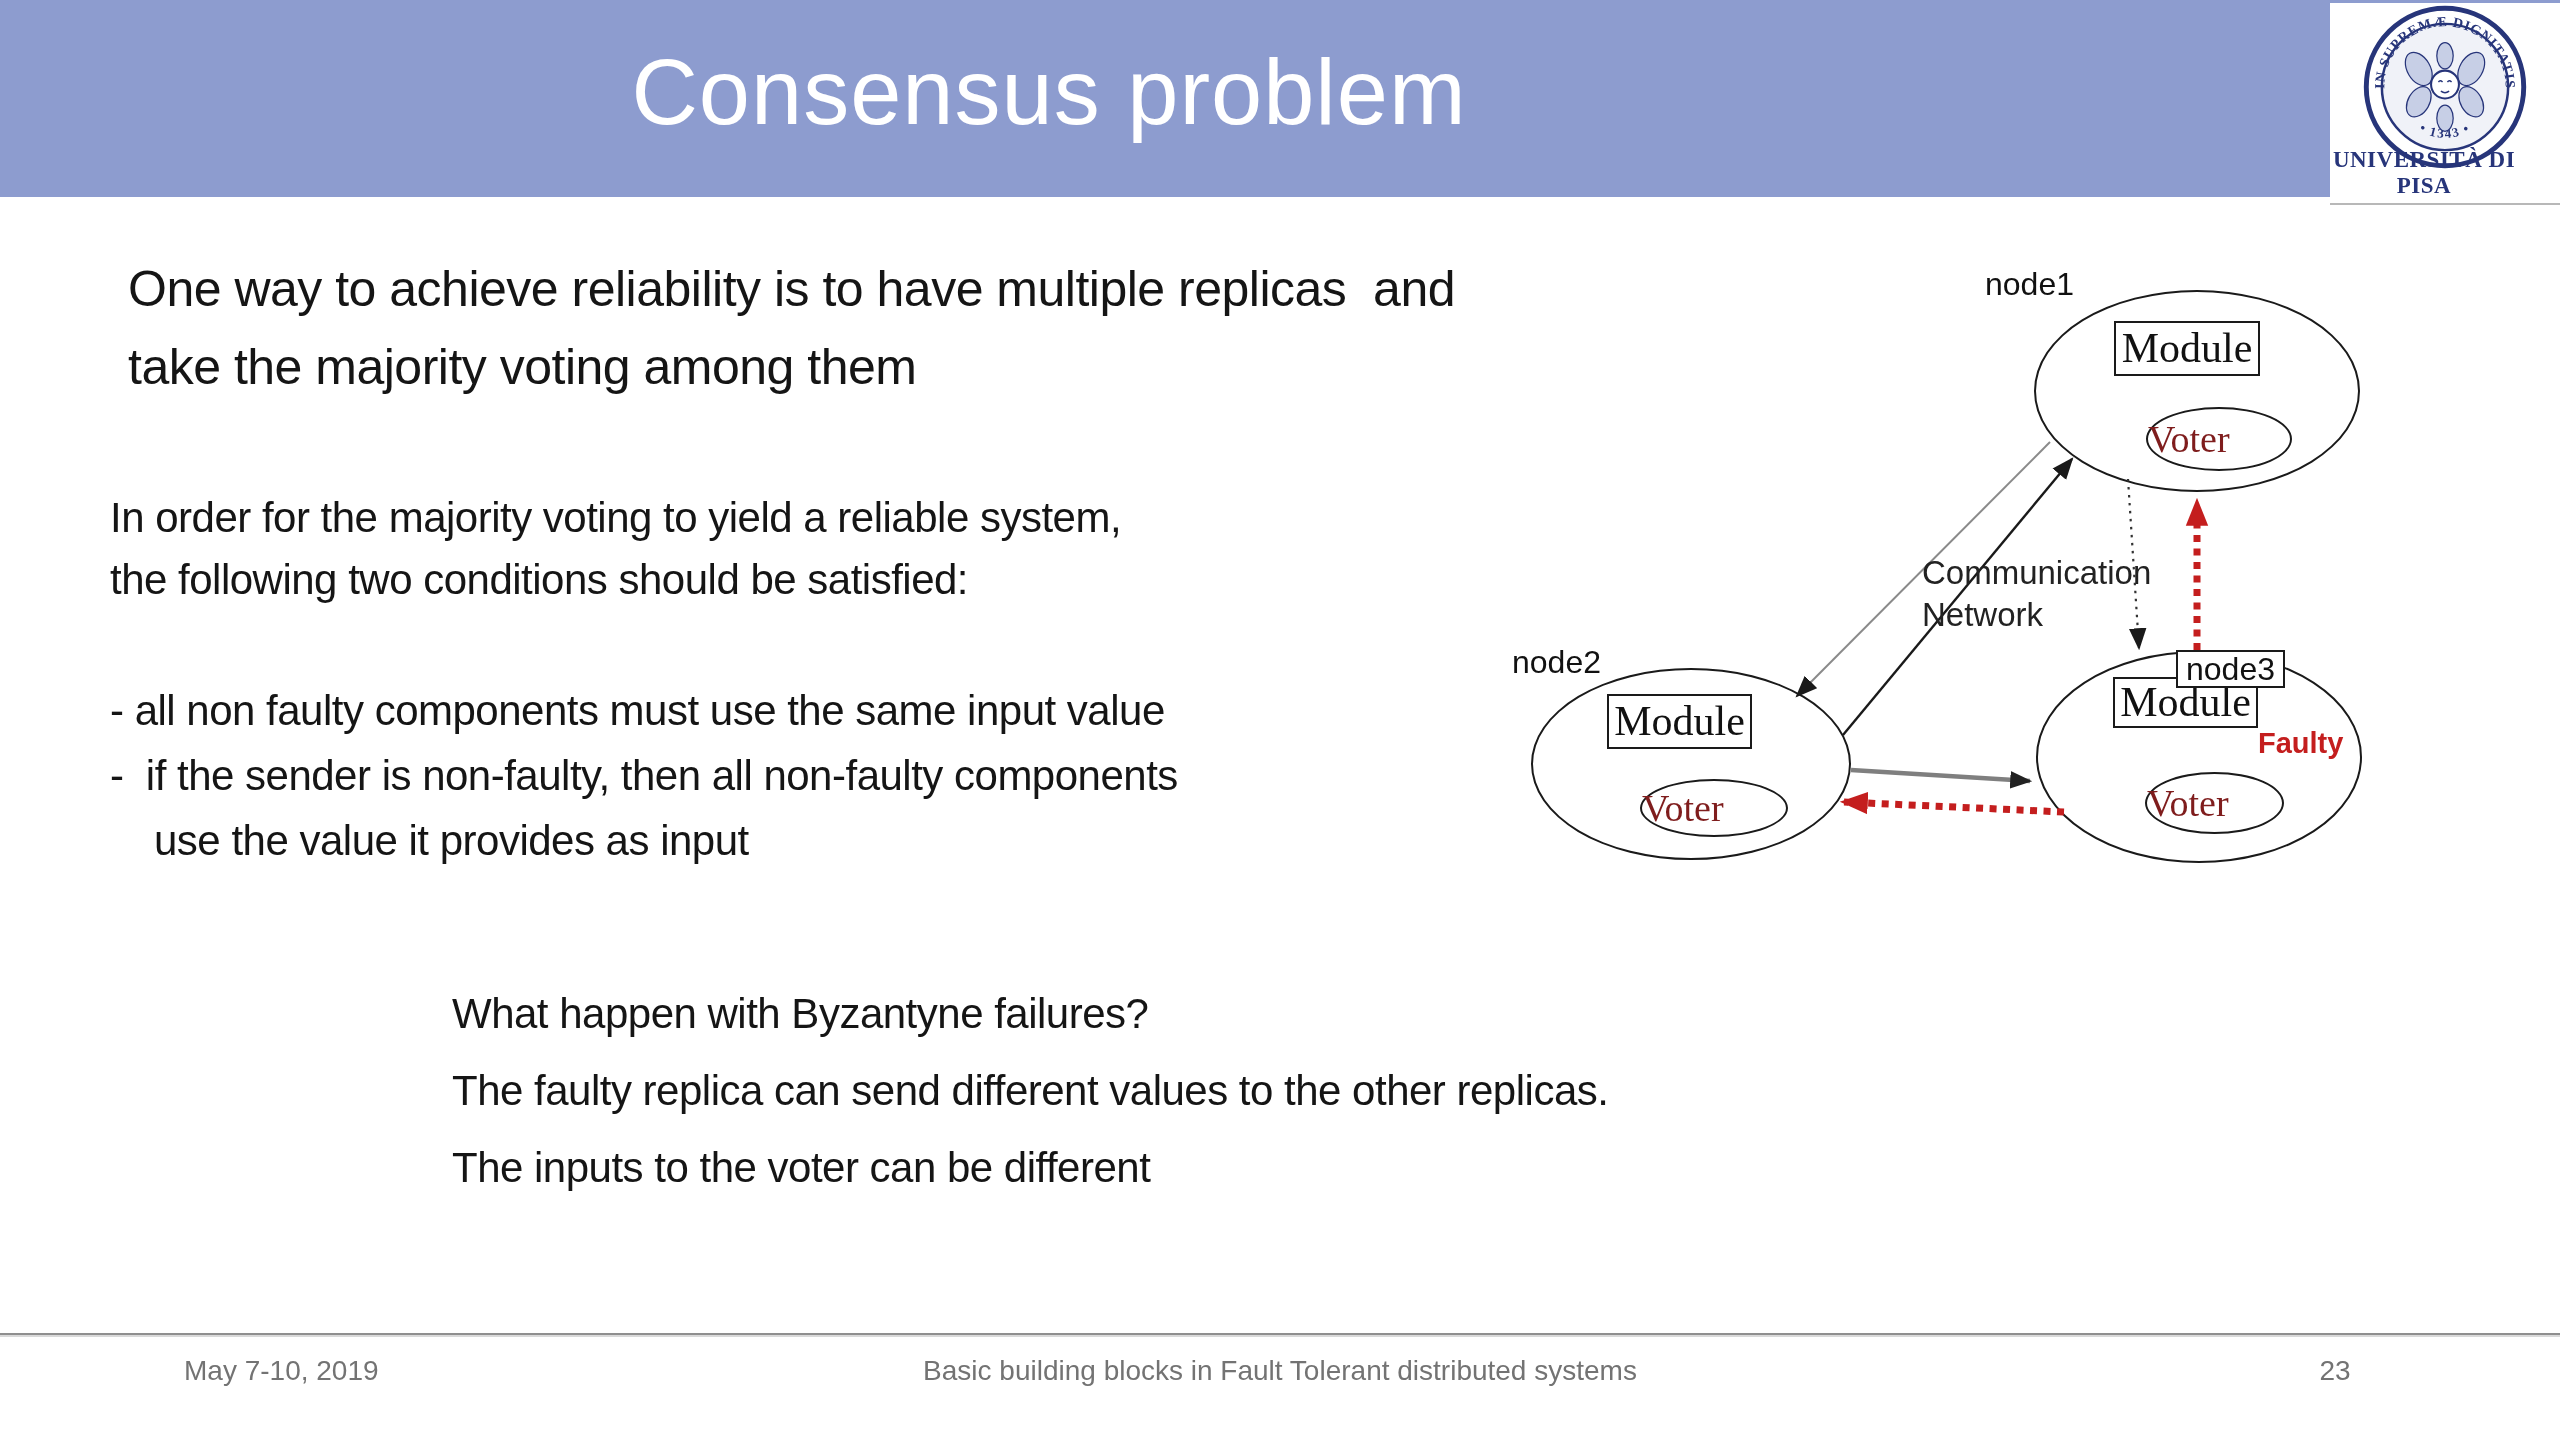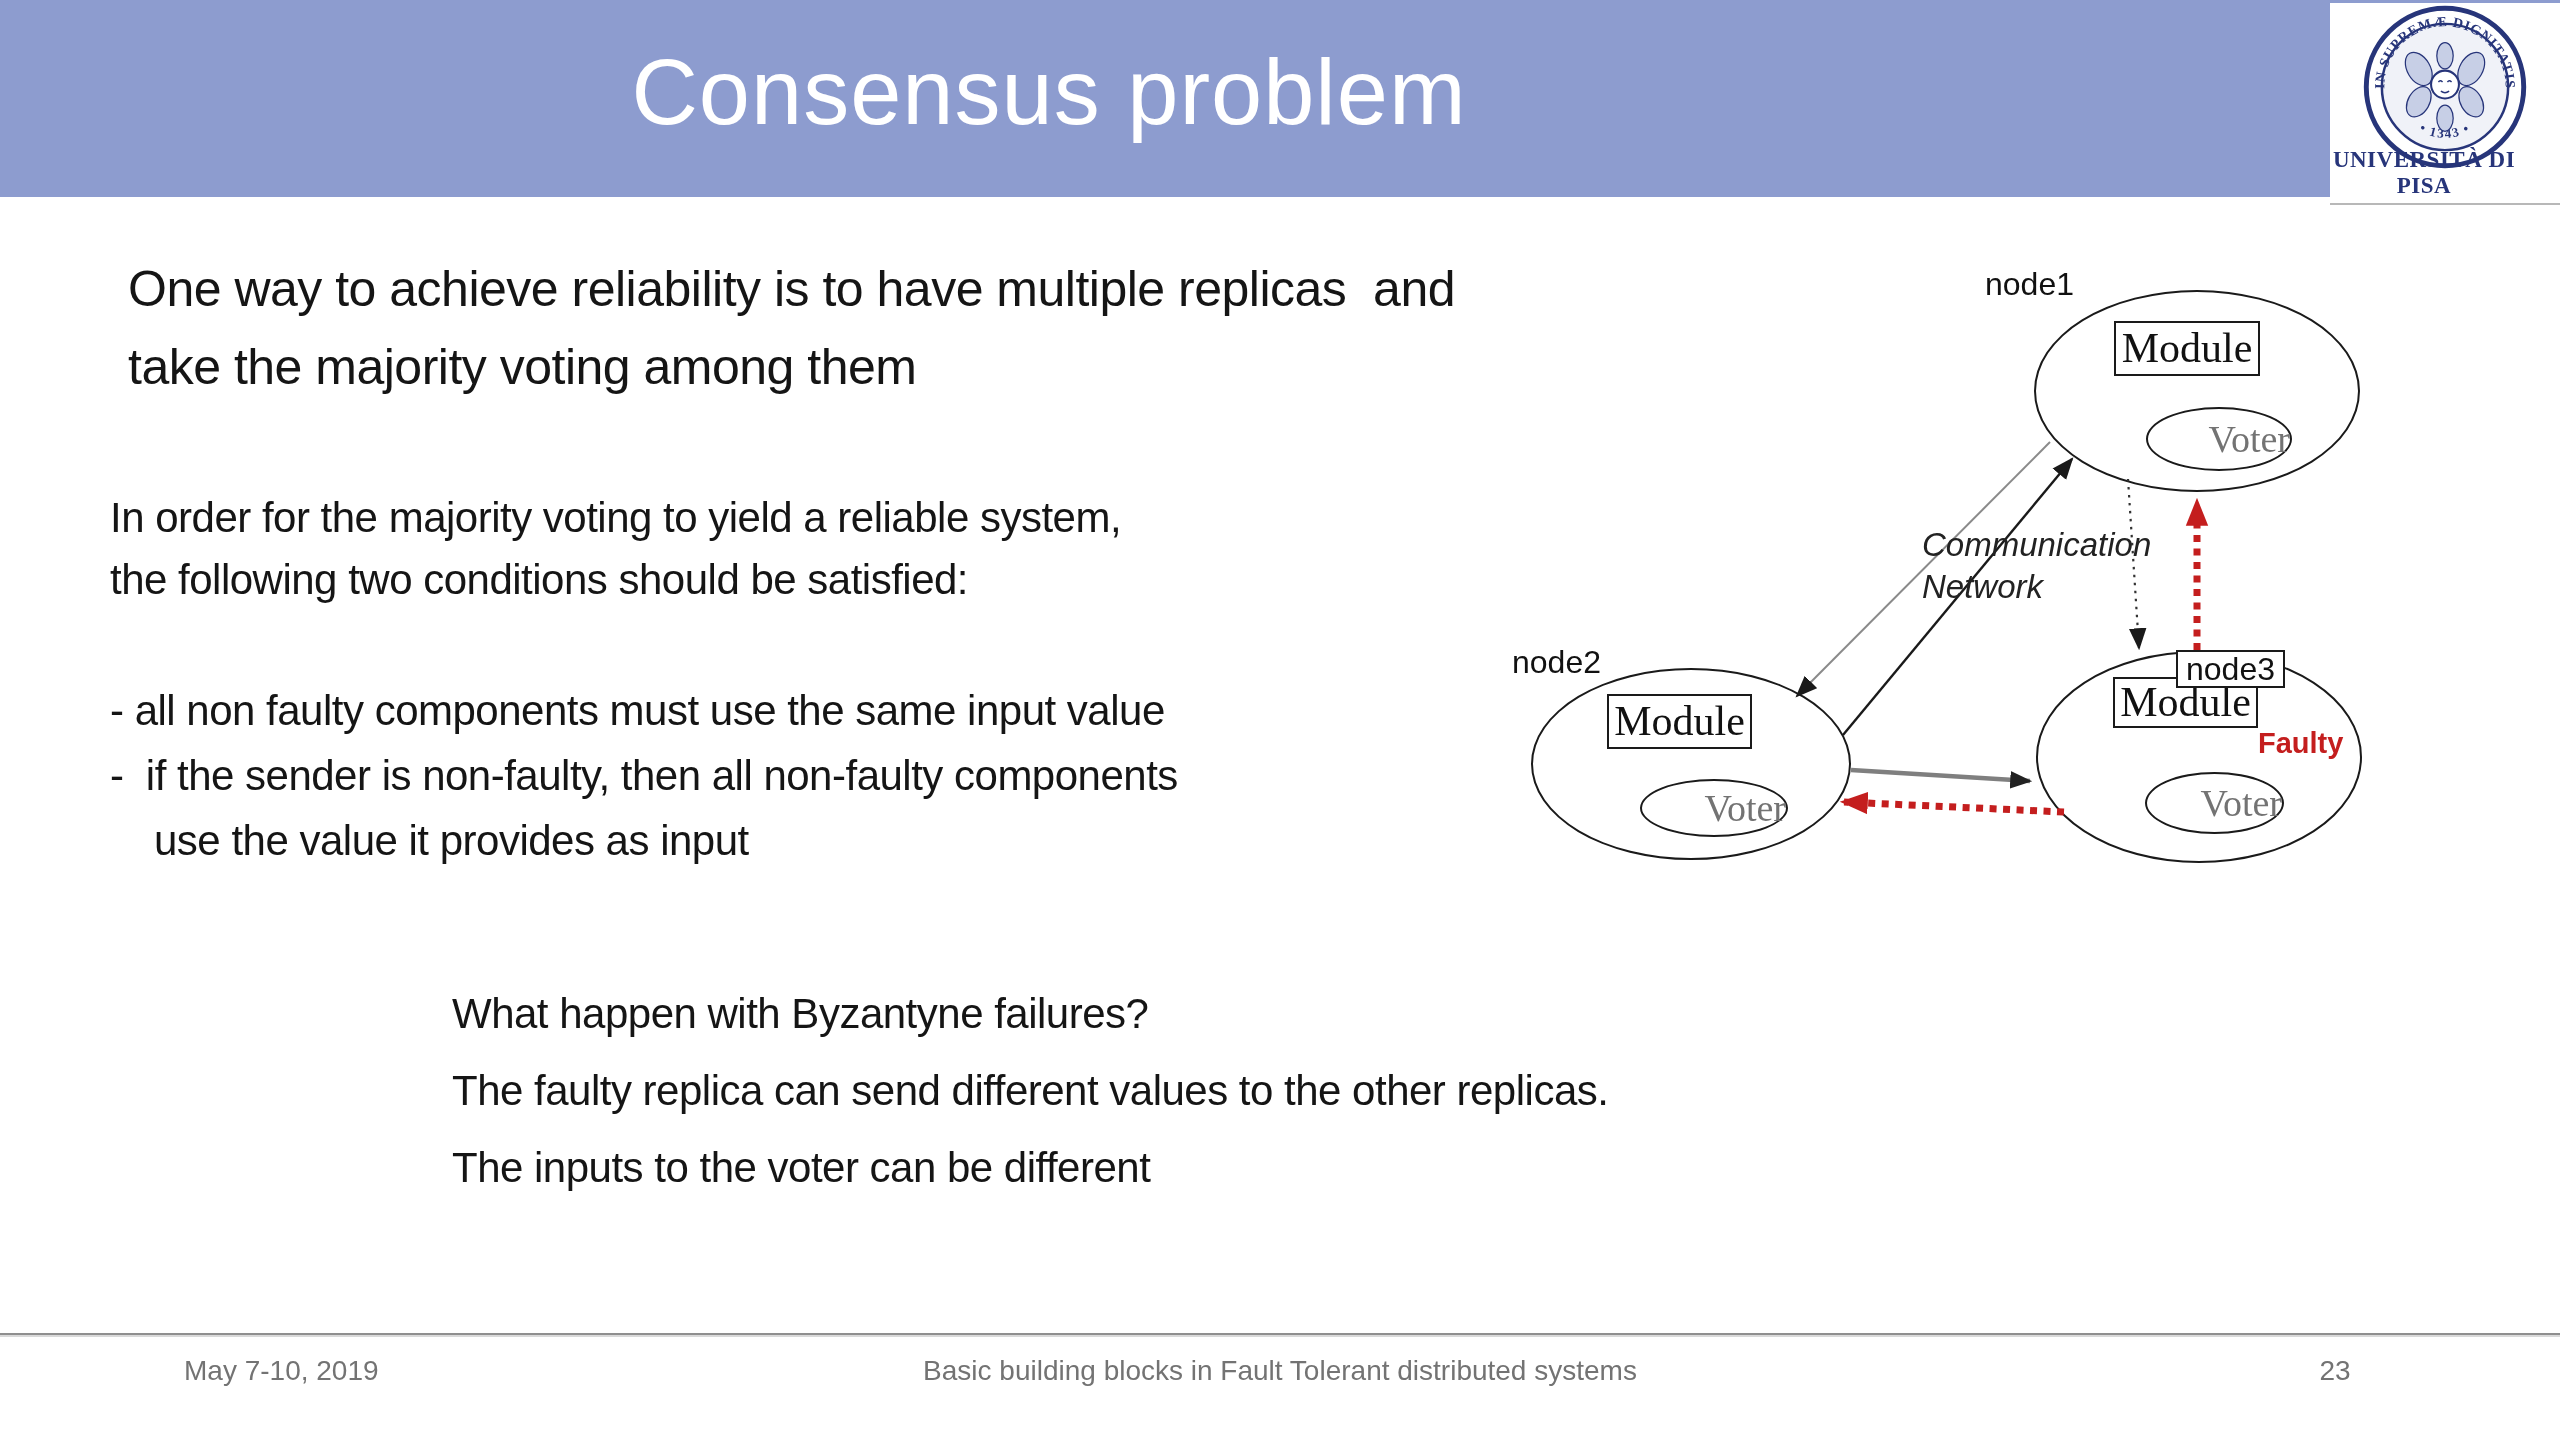--- a/index.html
+++ b/index.html
@@ -19,25 +19,25 @@
   .textline{white-space:pre;color:#151515;}
   #para1{left:128px;top:250px;font-size:50px;line-height:78px;letter-spacing:-0.5px;}
   #para2{left:110px;top:487px;font-size:42px;line-height:62px;letter-spacing:-0.5px;}
   #bullets{left:110px;top:678px;font-size:42px;line-height:65px;letter-spacing:-0.5px;}
   #bullets .cont{padding-left:44px;}
   #questions{left:452px;top:975px;font-size:42px;line-height:77px;letter-spacing:-0.5px;}
   
   .node-ellipse{border:2.5px solid #1a1a1a;border-radius:50%;background:transparent;}
   .module-box{border:2.5px solid #1a1a1a;background:#ffffff;text-align:center;
               font-family:"Liberation Serif",serif;color:#111;}
-  .voter-ellipse{border:2.5px solid #1a1a1a;border-radius:50%;background:#ffffff;text-align:right;
-                 font-family:"Liberation Serif",serif;color:#737373;}
+  .voter-ellipse{border:2.5px solid #1a1a1a;border-radius:50%;background:#ffffff;text-align:left;
+                 font-family:"Liberation Serif",serif;color:#7f1d1d;}
   .node-label{font-size:32px;color:#111;}
   #node3-label{background:#ffffff;border:2px solid #1a1a1a;padding:0 8px;line-height:34px;}
-  #network-label{left:1922px;top:524px;font-size:33px;line-height:42px;color:#222;font-style:italic;}
+  #network-label{left:1922px;top:552px;font-size:33px;line-height:42px;color:#222;}
   #faulty-label{left:2258px;top:727px;font-size:29px;font-weight:bold;}
   #connector-layer{left:0;top:0;pointer-events:none;}
   
   #footer-line{left:0;top:1333px;width:2560px;height:2px;background:#8f8f8f;
                border-bottom:2px solid #d9d9d9;}
   .footer-text{top:1355px;font-size:28px;color:#737373;}
   #footer-date{left:184px;}
   #footer-center{left:0;width:2560px;text-align:center;}
   #footer-page{left:2300px;width:70px;text-align:center;}
 </style>

